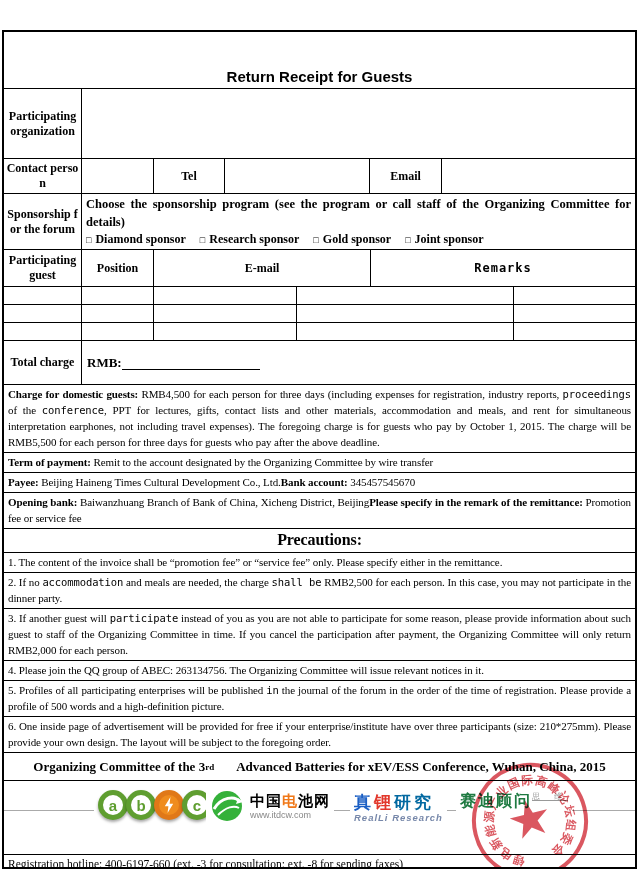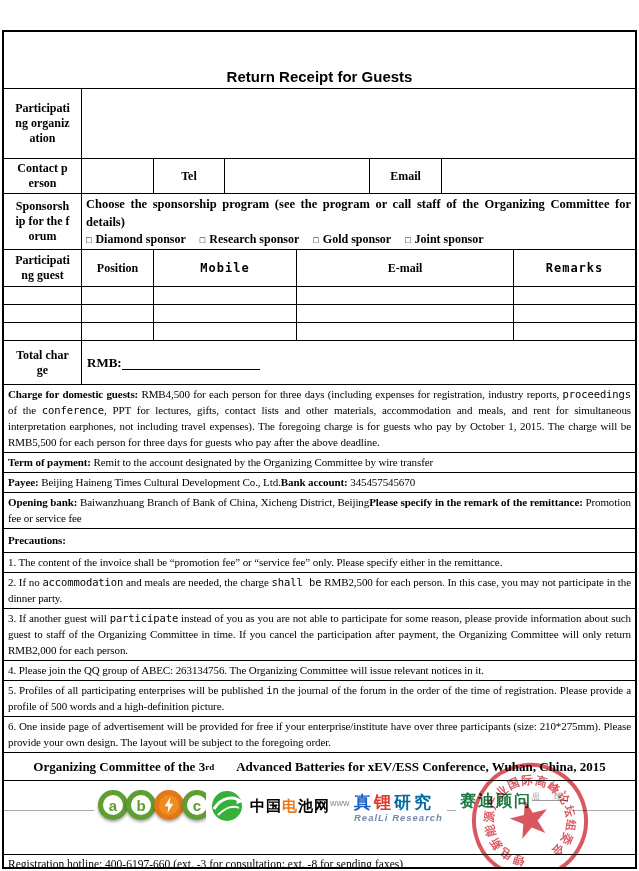--- a/index.html
+++ b/index.html
@@ -4,21 +4,21 @@
 <style>
   html,body{margin:0;padding:0;background:#fff;}
   .page{position:relative;width:639px;height:871px;background:#fff;overflow:hidden;
         font-family:"Liberation Serif","DejaVu Serif",serif;color:#000;}
   .sheet{position:absolute;left:2px;top:30px;width:635px;height:839px;box-sizing:border-box;
          border:2px solid #000;display:flex;flex-direction:column;overflow:hidden;background:#fff;}
   .row{display:flex;border-bottom:1px solid #000;flex-shrink:0;box-sizing:border-box;}
   .row:last-child{border-bottom:none;}
   .cell{border-right:1px solid #000;box-sizing:border-box;display:flex;align-items:center;justify-content:center;}
   .cell:last-child{border-right:none;}
-  .lbl{font-weight:bold;font-size:12px;line-height:15px;text-align:center;word-break:break-all;padding:0 11px;}
+  .lbl{font-weight:bold;font-size:12px;line-height:15px;text-align:center;word-break:break-all;padding:0 2px;}
   .c-lab{width:78px;flex-shrink:0;}
   .fill{flex:1 1 auto;}
   .title-row{height:25px;align-items:center;justify-content:center;
              font-family:"Liberation Sans","DejaVu Sans",sans-serif;font-weight:700;font-size:15px;margin-top:32px;}
   .r-org{height:70px;}
   .r-contact{height:35px;}
   .r-spons{height:56px;}
   .r-ghdr{height:37px;}
   .r-gempty{height:18px;}
   .r-total{height:44px;}
@@ -33,37 +33,37 @@
   .spons-intro{font-weight:bold;font-size:12.5px;line-height:18px;text-align:justify;}
   .opts{display:flex;font-weight:bold;font-size:12px;margin-top:1px;}
   .opt{margin-right:14px;white-space:nowrap;display:flex;align-items:center;}
   .cb{font-size:9px;margin-right:4px;position:relative;top:0px;}
   .total-content{flex:1 1 auto;display:flex;align-items:center;padding-left:5px;
                  font-weight:bold;font-size:13px;}
   .blank-line{display:inline-block;width:138px;border-bottom:1.5px solid #000;height:14px;}
   .para{display:block;font-size:11px;line-height:16px;text-align:justify;padding:1px 4px 2px 4px;letter-spacing:-0.1px;}
   .para .b{font-weight:bold;}
   .para .mono{font-size:10.5px;}
-  .prec-title{font-weight:bold;font-size:11px;line-height:20px;text-align:left;}
+  .prec-title{font-weight:bold;font-size:16px;line-height:20px;text-align:center;}
   .r-committee{height:28px;align-items:center;justify-content:center;font-weight:bold;font-size:13px;}
   .r-committee sup{font-size:9px;}
   .gap-mid{display:inline-block;width:22px;}
   .r-logos{height:74px;position:relative;overflow:visible;}
   .sep-line{position:absolute;left:0;right:0;top:29px;border-top:1px solid #aaa;}
   .logo{position:absolute;background:#fff;display:flex;align-items:center;z-index:2;padding:2px 4px;}
   .logo-abec{left:90px;top:7px;}
   .circ{width:20px;height:20px;border:5px solid #5f9e30;border-radius:50%;background:#fff;
         display:flex;align-items:center;justify-content:center;margin-right:-2px;
         font-family:"Liberation Sans",sans-serif;font-weight:bold;font-size:15px;color:#5f9e30;
         box-shadow:0 2px 3px rgba(0,0,0,.35);}
   .circ.orange{border-color:#e07818;background:#ef8c1e;}
   .bolt{width:12px;height:16px;background:#fff;
         clip-path:polygon(62% 0,15% 58%,45% 58%,38% 100%,85% 42%,55% 42%);}
   .logo-itdcw{left:202px;top:6px;}
-  .itdcw-text{margin-left:6px;display:flex;}
+  .itdcw-text{margin-left:6px;display:flex;flex-direction:column;}
   .itdcw-name{font-weight:bold;font-size:15px;line-height:17px;letter-spacing:1px;}
   .itdcw-url{font-size:9px;color:#888;font-family:"Liberation Sans",sans-serif;line-height:10px;}
   .logo-realli{left:346px;top:10px;flex-direction:column;align-items:flex-start;}
   .realli-cn{font-weight:bold;font-size:17px;line-height:19px;letter-spacing:3px;}
   .realli-en{font-size:9.5px;font-style:italic;font-weight:bold;color:#7788aa;
              font-family:"Liberation Sans",sans-serif;letter-spacing:1px;}
   .logo-ccid{left:452px;top:8px;flex-direction:row;align-items:flex-start;}
   .ccid-cn{font-weight:bold;font-size:16px;line-height:19px;color:#1e7a41;letter-spacing:2px;}
   .ccid-sub{font-size:8px;color:#999;letter-spacing:6px;text-decoration:underline;}
   .stamp{position:absolute;left:468px;top:-18px;width:116px;height:116px;z-index:5;
@@ -125,21 +125,20 @@
               <span class="cb">□</span>
               <span>Joint sponsor</span>
             </span>
         </div>
       </div>
     </div>
 
     <div class="row r-ghdr">
       <div class="cell c-lab lbl">Participating guest</div>
       <div class="cell w72 lbl">Position</div>
-      <div class="cell w143 monohdr">Mobile</div>
       <div class="cell w217 lbl">E-mail</div>
       <div class="cell fill monohdr">Remarks</div>
     </div>
 
     <div class="row r-gempty">
       <div class="cell c-lab inputcell"></div>
       <div class="cell w72 inputcell"></div>
       <div class="cell w143 inputcell"></div>
       <div class="cell w217 inputcell"></div>
       <div class="cell fill inputcell"></div>

